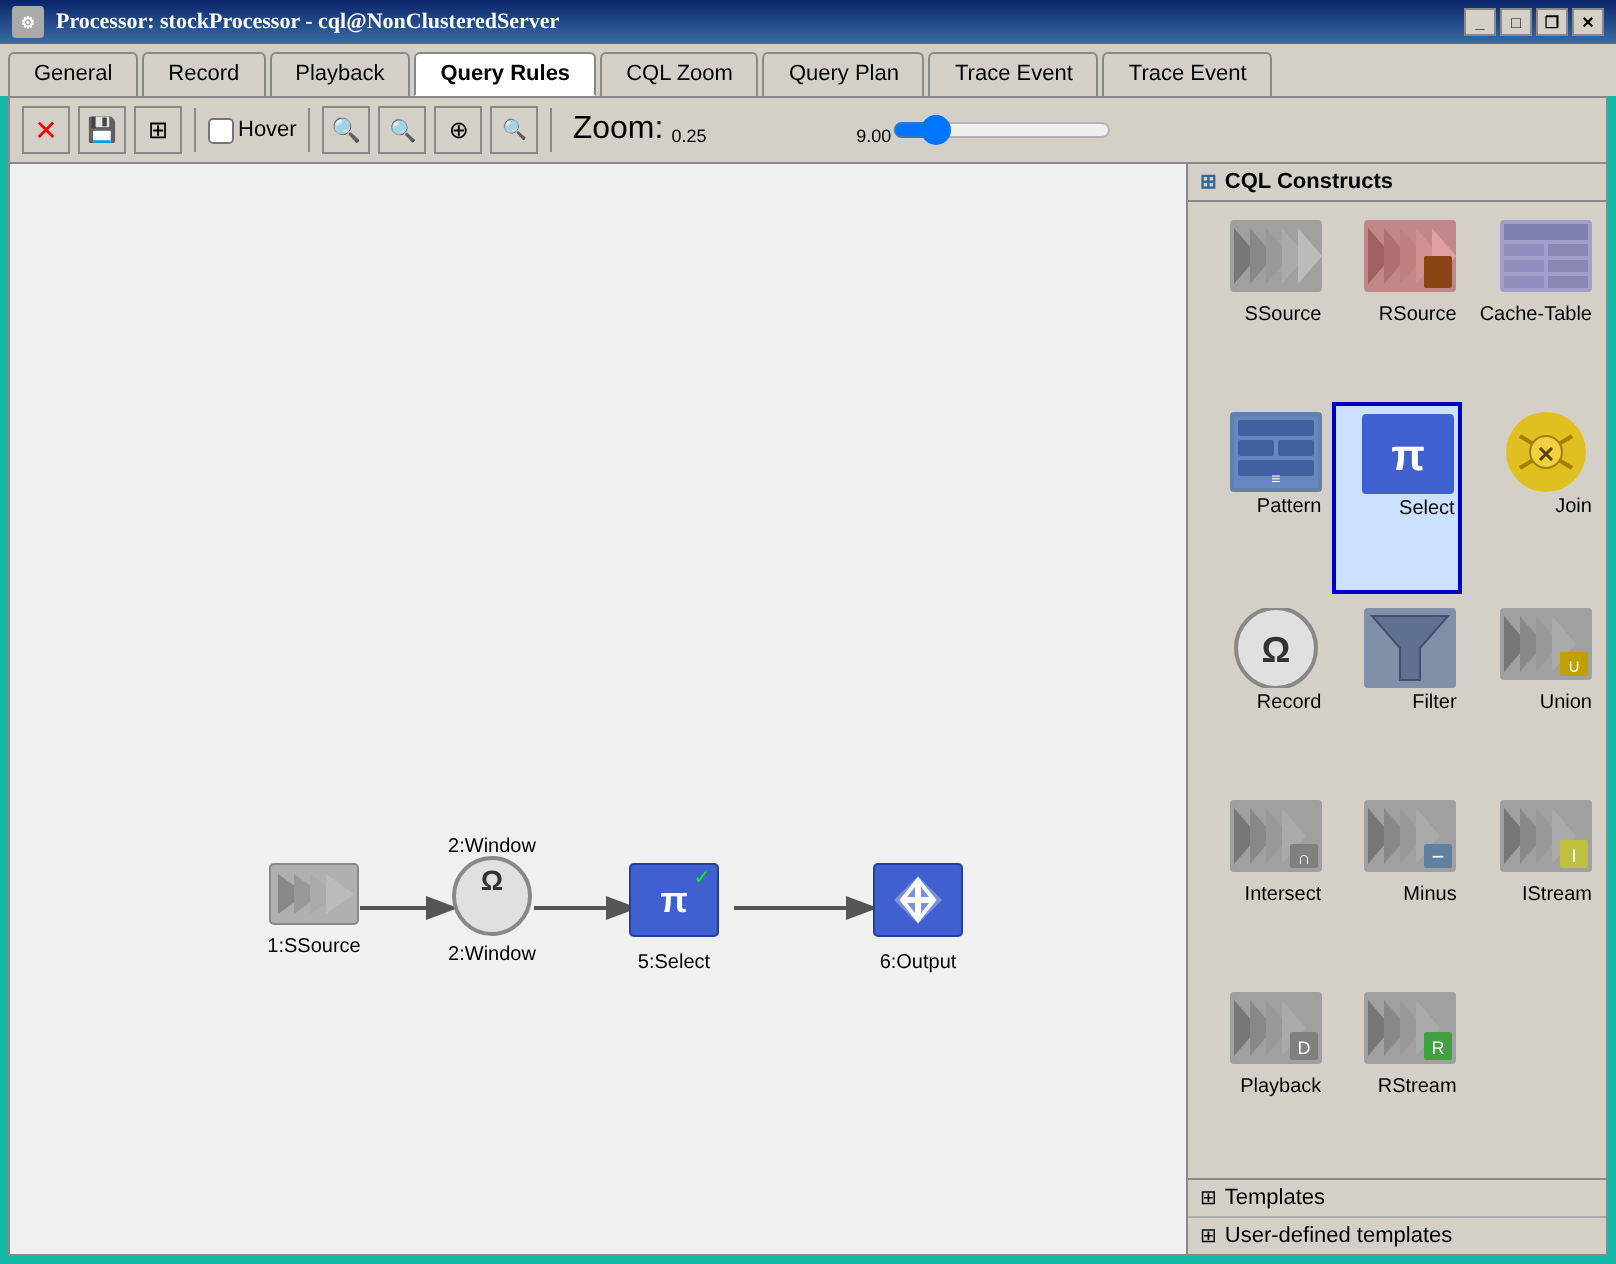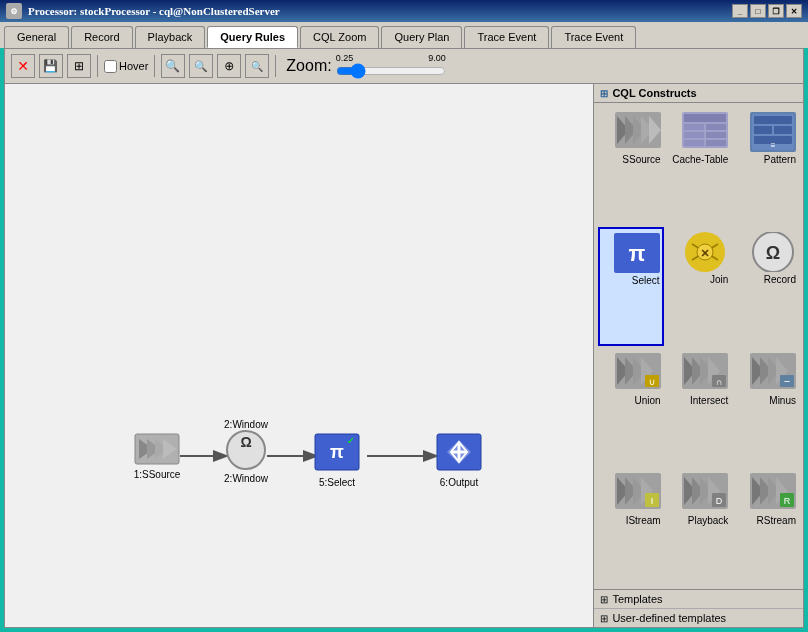--- a/index.html
+++ b/index.html
@@ -82,21 +82,21 @@
       background: #d4d0c8;
       border: 1px solid #888;
       display: flex; align-items: center; justify-content: center;
       cursor: pointer;
       font-size: 12px;
     }
     .toolbar-separator { width: 1px; height: 22px; background: #888; margin: 0 2px; }
     .hover-checkbox { margin-right: 2px; }
     .zoom-section { display: flex; align-items: center; gap: 4px; margin-left: 4px; }
     .zoom-label { font-size: 16px; }
-    .zoom-slider-container { display: flex; flex-direction: column; align-items: flex-end; }
+    .zoom-slider-container { display: flex; flex-direction: row; align-items: flex-end; }
     .zoom-slider { width: 100px; }
 
     
     .split-content {
       flex: 1;
       display: flex;
       overflow: hidden;
     }
 
     
@@ -302,20 +302,34 @@
                 <polygon points="2,4 14,18 2,32" fill="#777"></polygon>
                 <polygon points="10,4 22,18 10,32" fill="#888"></polygon>
                 <polygon points="18,4 30,18 18,32" fill="#999"></polygon>
                 <polygon points="26,4 38,18 26,32" fill="#aaa"></polygon>
                 <polygon points="34,4 46,18 34,32" fill="#bbb"></polygon>
               </svg>
             </div>
             <span class="cql-label">SSource</span>
           </div>
 
+          <div class="cql-item">
+            <div class="cql-icon">
+              <svg viewBox="0 0 46 36">
+                <rect width="46" height="36" fill="#c08888" rx="2"></rect>
+                <polygon points="2,4 14,18 2,32" fill="#a06060"></polygon>
+                <polygon points="10,4 22,18 10,32" fill="#b07070"></polygon>
+                <polygon points="18,4 30,18 18,32" fill="#c08080"></polygon>
+                <polygon points="26,4 38,18 26,32" fill="#d09090"></polygon>
+                <polygon points="34,4 46,18 34,32" fill="#e0a0a0"></polygon>
+                <rect x="30" y="18" width="14" height="16" fill="#8b4513" rx="1"></rect>
+              </svg>
+            </div>
+            <span class="cql-label">RSource</span>
+          </div>
 
           <div class="cql-item">
             <div class="cql-icon">
               <svg viewBox="0 0 46 36">
                 <rect width="46" height="36" fill="#a0a0c8" rx="2"></rect>
                 <rect x="2" y="2" width="42" height="8" fill="#8080b0"></rect>
                 <rect x="2" y="12" width="20" height="6" fill="#9090c0"></rect>
                 <rect x="24" y="12" width="20" height="6" fill="#8888b8"></rect>
                 <rect x="2" y="20" width="20" height="6" fill="#9090c0"></rect>
                 <rect x="24" y="20" width="20" height="6" fill="#8888b8"></rect>
@@ -368,20 +382,29 @@
           <div class="cql-item">
             <div class="cql-icon">
               <svg viewBox="0 0 46 40">
                 <circle cx="23" cy="20" r="20" fill="#e0e0e0" stroke="#888" stroke-width="2"></circle>
                 <text x="23" y="27" text-anchor="middle" font-size="18" fill="#333" font-weight="bold">Ω</text>
               </svg>
             </div>
             <span class="cql-label">Record</span>
           </div>
 
+          <div class="cql-item">
+            <div class="cql-icon">
+              <svg viewBox="0 0 46 40">
+                <rect width="46" height="40" fill="#8090a8" rx="2"></rect>
+                <polygon points="4,4 42,4 28,20 28,36 18,36 18,20" fill="#607090" stroke="#405070" stroke-width="1"></polygon>
+              </svg>
+            </div>
+            <span class="cql-label">Filter</span>
+          </div>
 
           <div class="cql-item">
             <div class="cql-icon">
               <svg viewBox="0 0 46 36">
                 <rect width="46" height="36" fill="#a0a0a0" rx="2"></rect>
                 <polygon points="2,4 14,18 2,32" fill="#777"></polygon>
                 <polygon points="10,4 22,18 10,32" fill="#888"></polygon>
                 <polygon points="18,4 30,18 18,32" fill="#999"></polygon>
                 <polygon points="26,4 38,18 26,32" fill="#aaa"></polygon>
                 <rect x="30" y="22" width="14" height="12" fill="#c0a000" rx="1"></rect>

